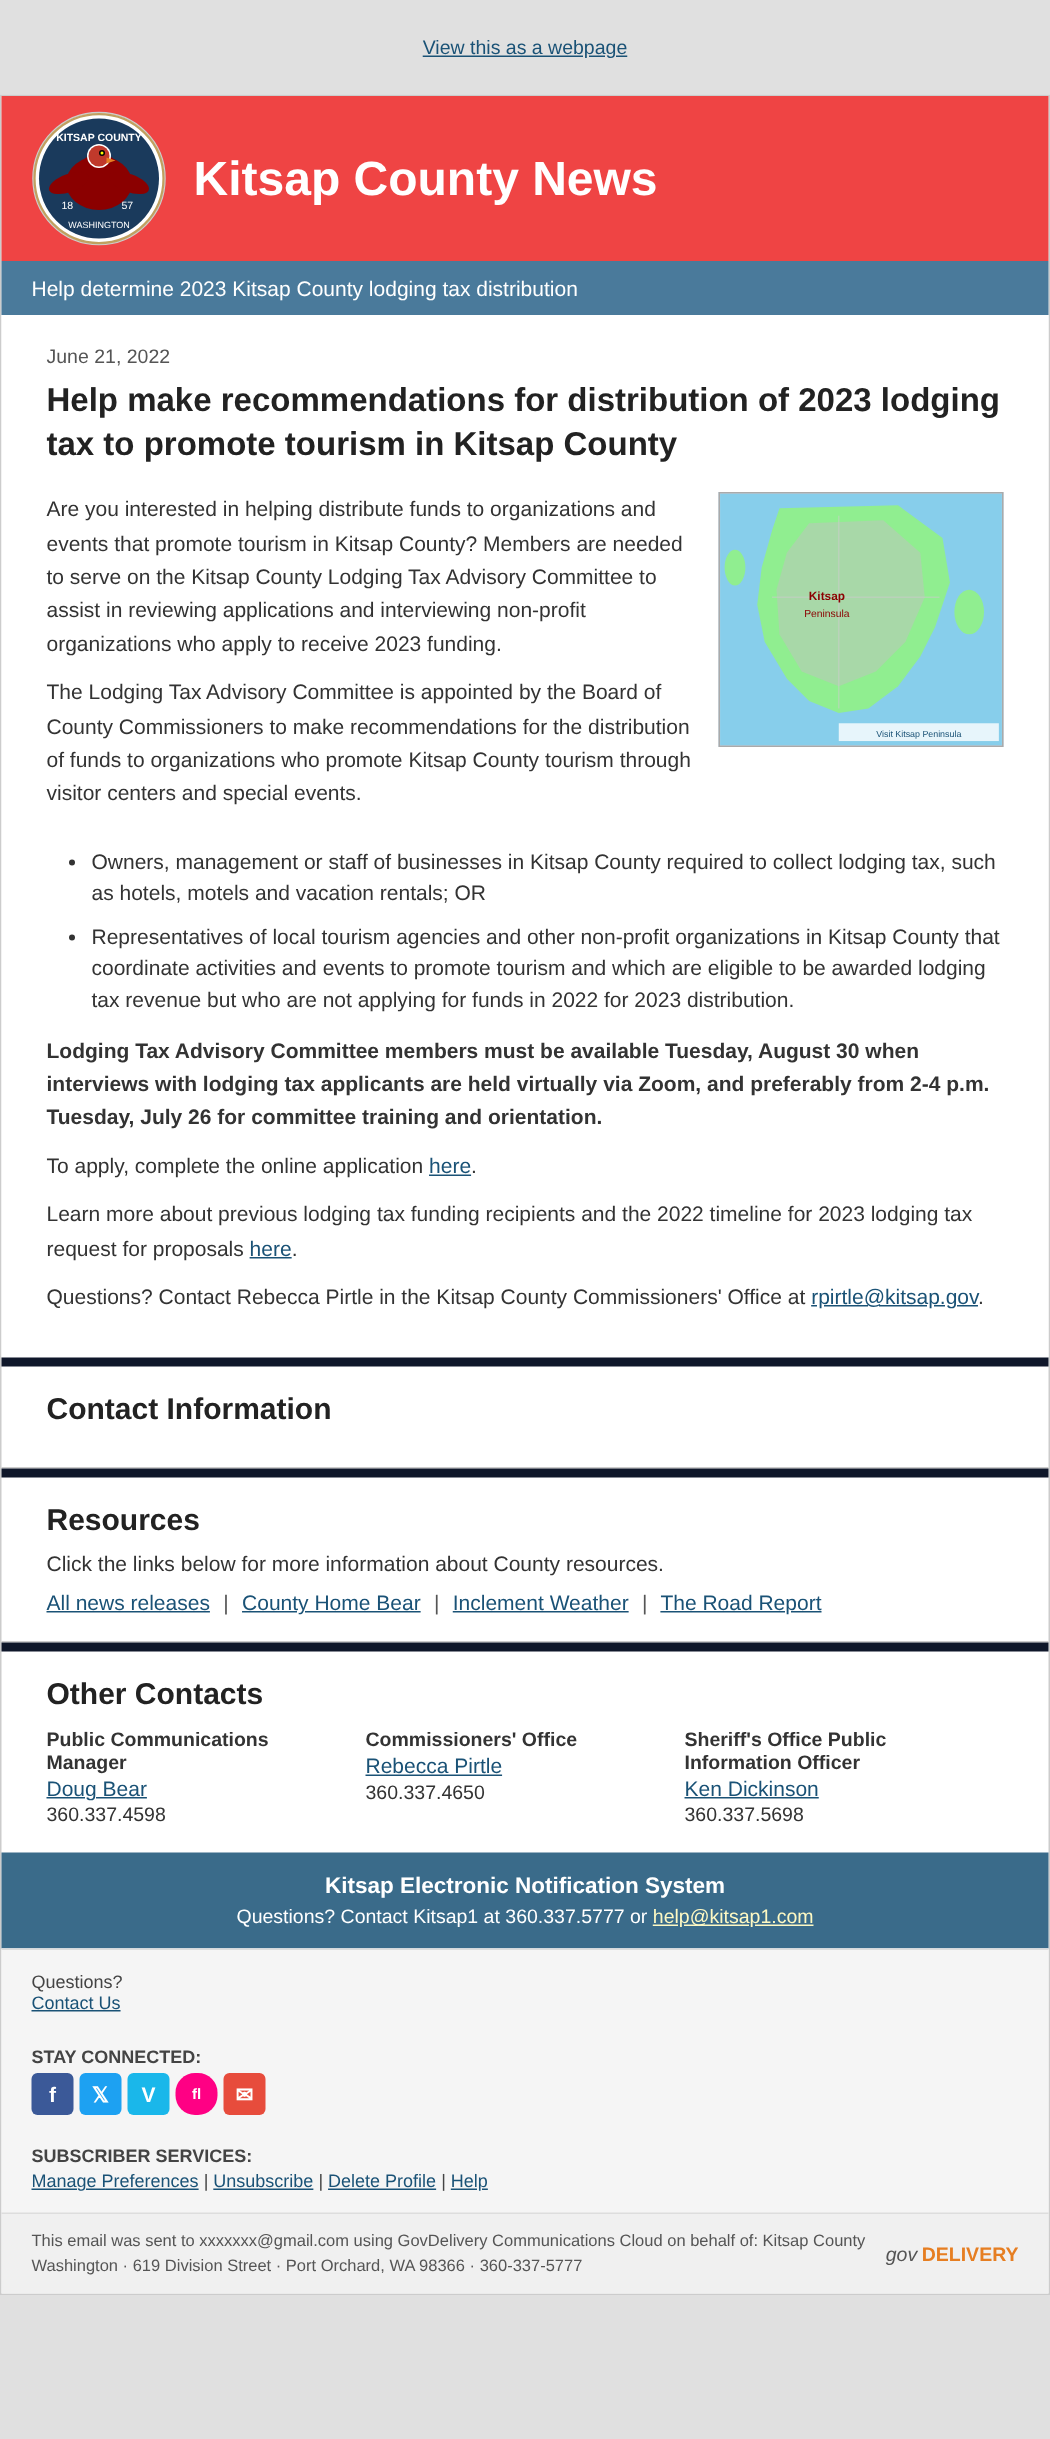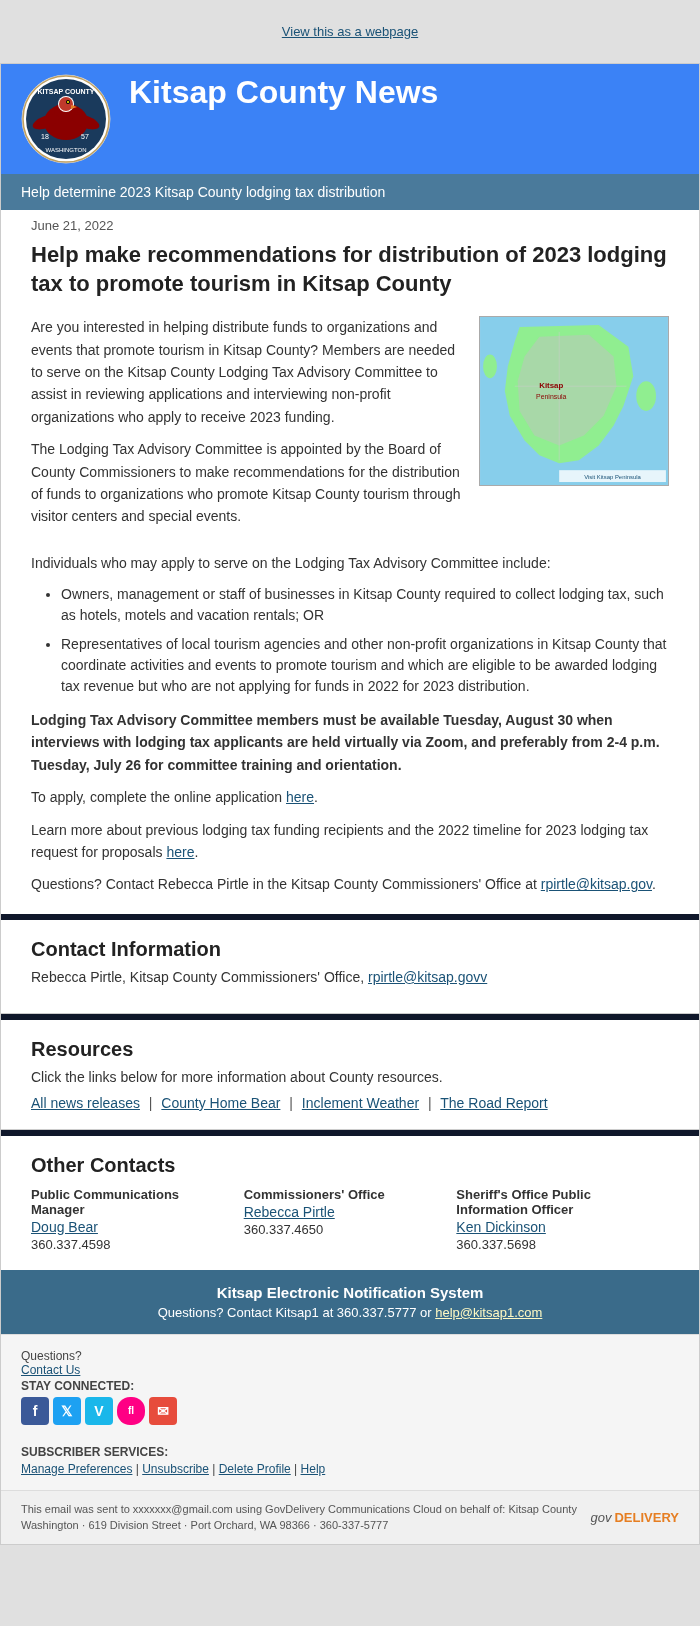--- a/index.html
+++ b/index.html
@@ -21,23 +21,23 @@
     }
 
     #email-wrapper {
       background: #fff;
       border: 1px solid #ccc;
       margin: 0;
     }
 
     
     #header {
-      background: #3b82f6;
-      display: flex;
-      align-items: flex-start;
+      background: #ef4444;
+      display: flex;
+      align-items: center;
       padding: 10px 20px;
     }
     #header-logo {
       width: 90px;
       height: 90px;
       margin-right: 18px;
       flex-shrink: 0;
     }
     #header-title {
       color: #fff;
@@ -48,21 +48,21 @@
     
     #subheader {
       background: #4a7a9b;
       color: #fff;
       padding: 10px 20px;
       font-size: 14px;
     }
 
     
     #main-content {
-      padding: 8px 30px;
+      padding: 20px 30px;
       background: #fff;
     }
 
     #article-date {
       font-size: 13px;
       color: #555;
       margin-bottom: 8px;
     }
 
     #article-title {
@@ -192,21 +192,21 @@
 
     
     #bottom-footer {
       background: #f5f5f5;
       padding: 14px 20px;
       font-size: 12px;
       color: #444;
       border-top: 1px solid #ddd;
     }
 
-    #footer-questions { margin-bottom: 2px; }
+    #footer-questions { margin-bottom: 22px; }
     #footer-social { margin-bottom: 10px; }
     #footer-social-label { font-size: 12px; font-weight: bold; margin-bottom: 4px; }
 
     .social-icons {
       display: flex;
       gap: 4px;
       align-items: center;
     }
 
     .social-icon {
@@ -326,21 +326,20 @@
 
             <ellipse cx="168" cy="80" rx="10" ry="15" fill="#90EE90"></ellipse>
             <ellipse cx="10" cy="50" rx="7" ry="12" fill="#90EE90"></ellipse>
 
             <rect x="80" y="155" width="108" height="12" fill="rgba(255,255,255,0.8)"></rect>
             <text x="134" y="164" text-anchor="middle" fill="#1a5276" font-size="6" font-family="Arial">Visit Kitsap Peninsula</text>
           </svg>
         </div>
       </div>
 
-      <p>Individuals who may apply to serve on the Lodging Tax Advisory Committee include:</p>
 
       <ul class="bullet-list">
         <li>Owners, management or staff of businesses in Kitsap County required to collect lodging tax, such as hotels, motels and vacation rentals; OR</li>
         <li>Representatives of local tourism agencies and other non-profit organizations in Kitsap County that coordinate activities and events to promote tourism and which are eligible to be awarded lodging tax revenue but who are not applying for funds in 2022 for 2023 distribution.</li>
       </ul>
 
       <p class="bold-text">Lodging Tax Advisory Committee members must be available Tuesday, August 30 when interviews with lodging tax applicants are held virtually via Zoom, and preferably from 2-4 p.m. Tuesday, July 26 for committee training and orientation.</p>
 
       <p>
         <span>To apply, complete the online application </span><a href="#">here</a>.
@@ -351,23 +350,20 @@
       </p>
 
       <p>
         <span>Questions? Contact Rebecca Pirtle in the Kitsap County Commissioners' Office at </span><a href="#">rpirtle@kitsap.gov</a>.
       </p>
     </div>
   </div>
 
   <div class="section">
     <div class="section-title">Contact Information</div>
-    <p>
-      <span>Rebecca Pirtle, Kitsap County Commissioners' Office, </span><a href="#">rpirtle@kitsap.govv</a>
-    </p>
   </div>
 
   <hr class="section-divider">
 
   <div class="section">
     <div class="section-title">Resources</div>
     <p>Click the links below for more information about County resources.</p>
     <div class="resources-links">
       <a href="#">All news releases</a>
       <span class="pipe-sep">|</span>

